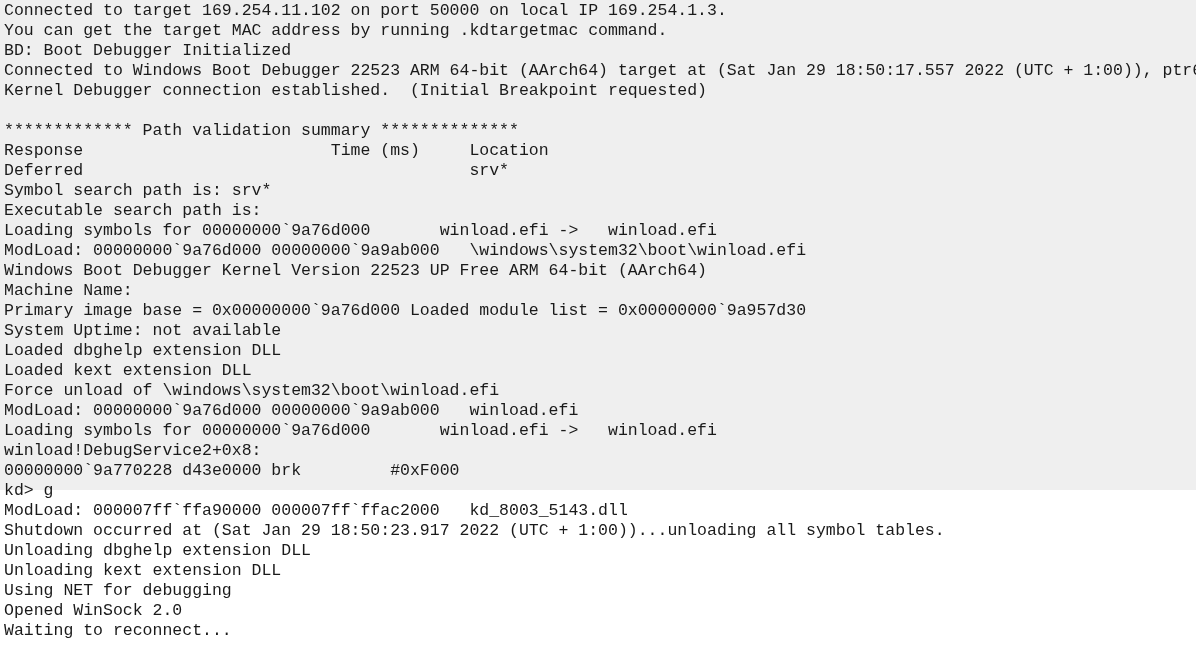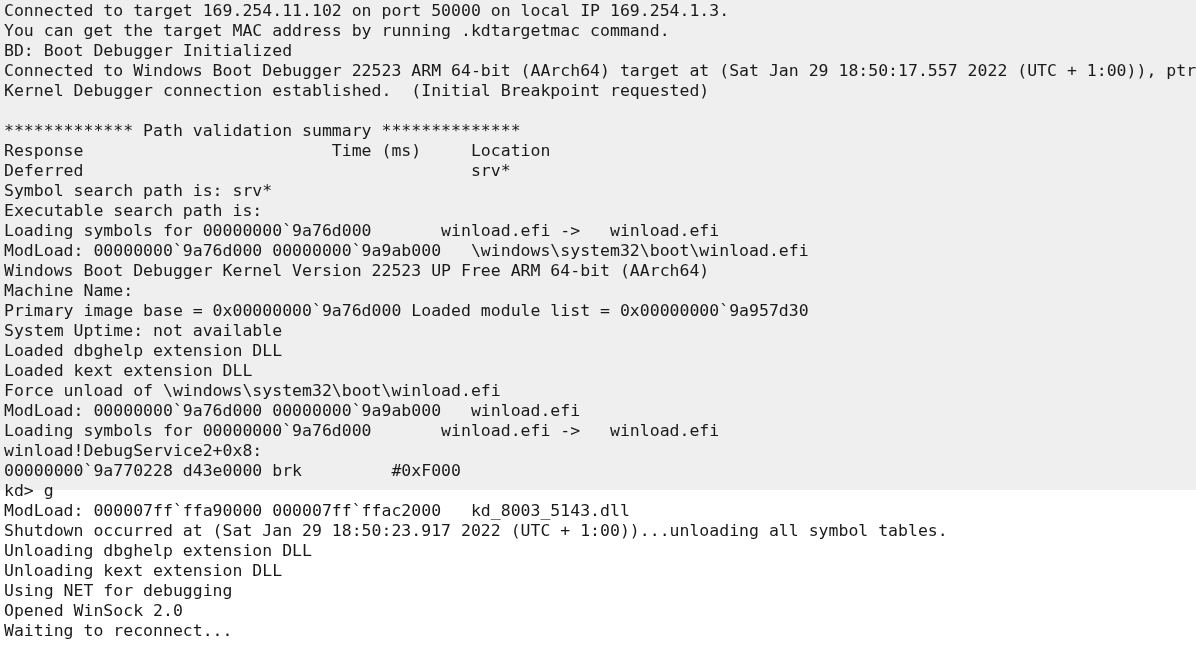--- a/index.html
+++ b/index.html
@@ -37,20 +37,21 @@
 
   #console-output {
     position: relative;
     z-index: 1;
     padding: 1px 0 0 4px;
     font-size: 16.5px;
     line-height: 20px;
     color: #1a1a1a;
     white-space: pre;
     letter-spacing: 0px;
+    font-family: Liberation Mono, monospace;
   }
 
   .line {
     height: 20px;
     line-height: 20px;
     white-space: pre;
     font-variant-ligatures: none;
   }
 
   .line.blank {

